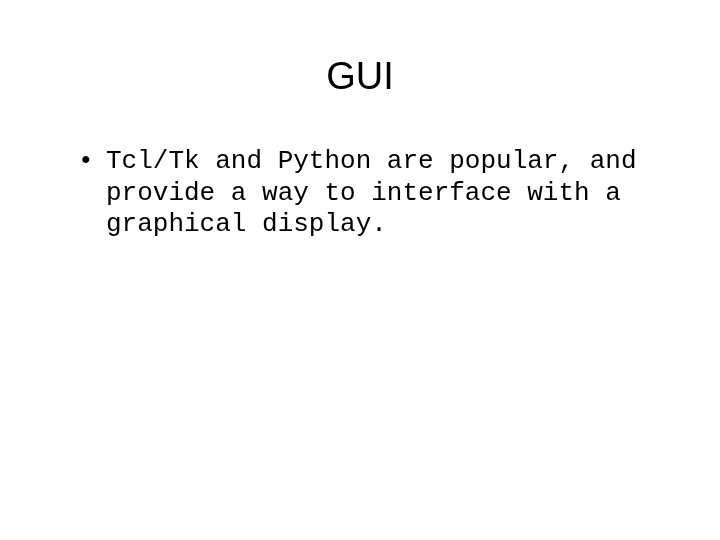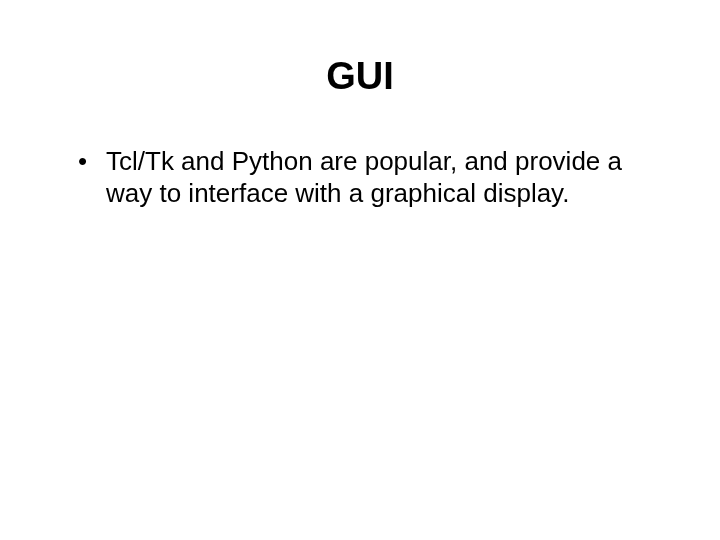--- a/index.html
+++ b/index.html
@@ -16,33 +16,34 @@
       overflow: hidden;
     }
     .slide {
       width: 100%;
       height: 100%;
       padding: 55px 60px 0 60px;
     }
     .title {
       text-align: center;
       font-size: 38px;
-      font-weight: 700;
+      font-weight: 400;
       margin-bottom: 48px;
     }
     .bullets {
       list-style: none;
       padding-left: 18px;
     }
     .bullets li {
       position: relative;
       font-size: 26px;
       line-height: 1.22;
       padding-left: 28px;
       margin-bottom: 4px;
+      font-family: Liberation Mono, monospace;
     }
     .bullets li::before {
       content: "•";
       position: absolute;
       left: 0;
       top: 0;
       font-size: 26px;
     }
   </style>
 </head>

